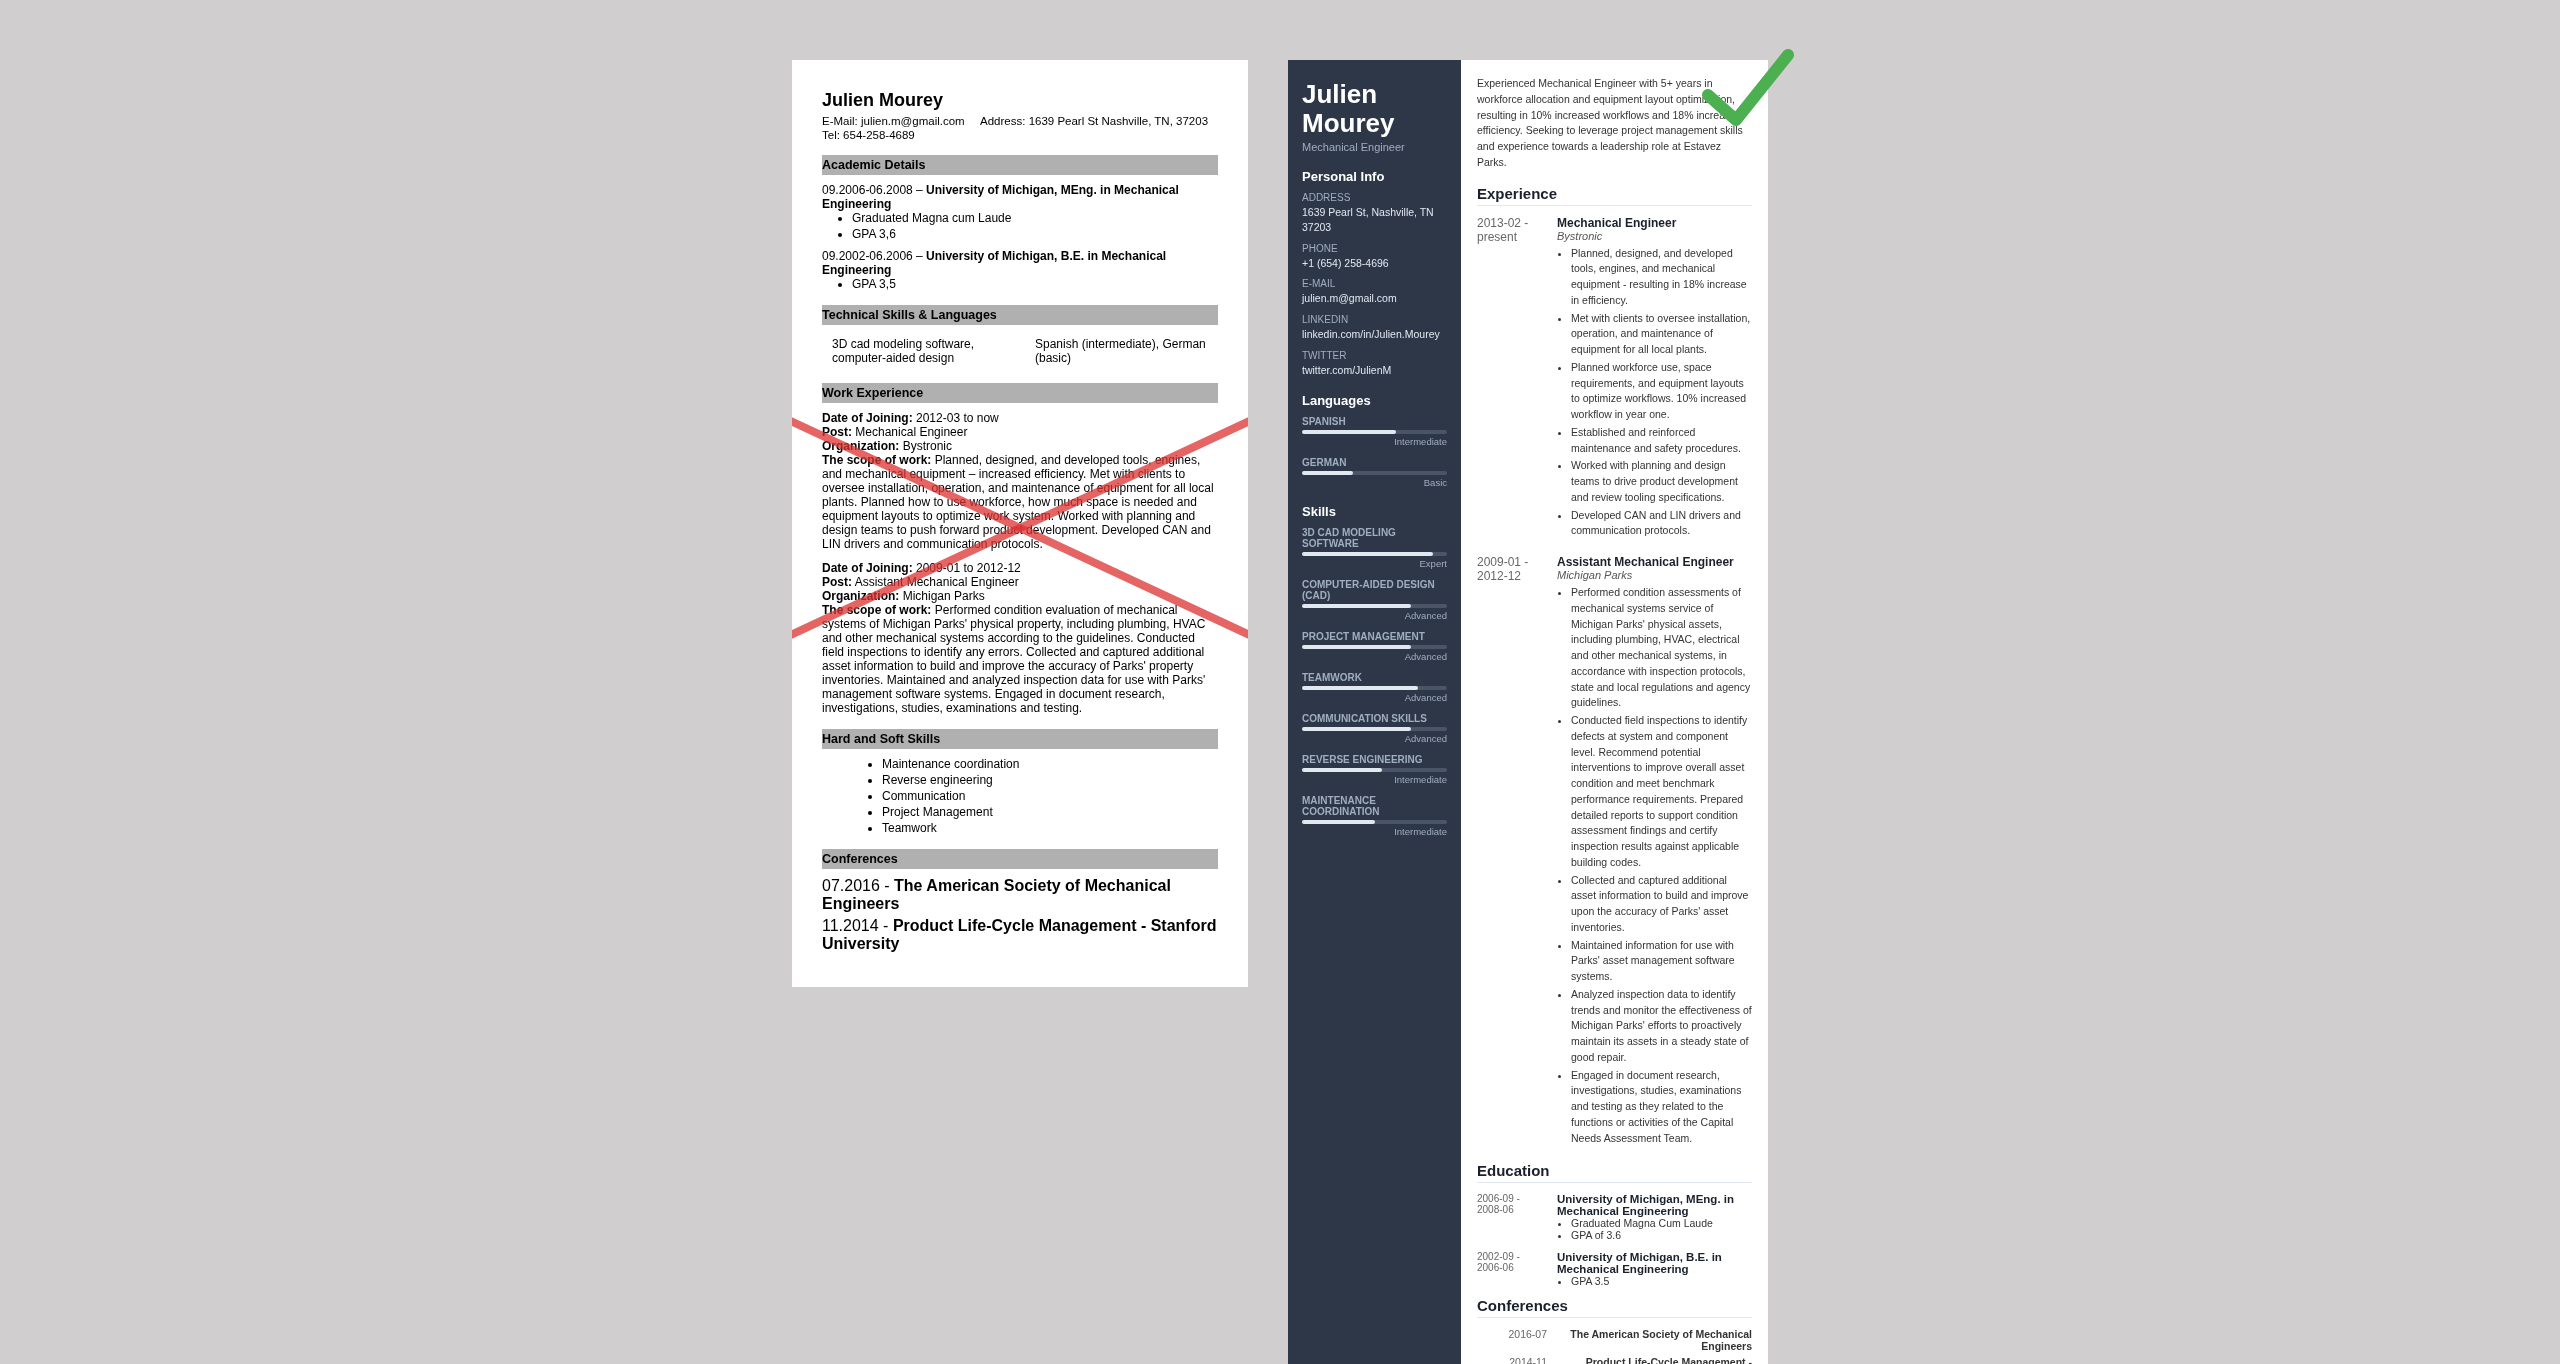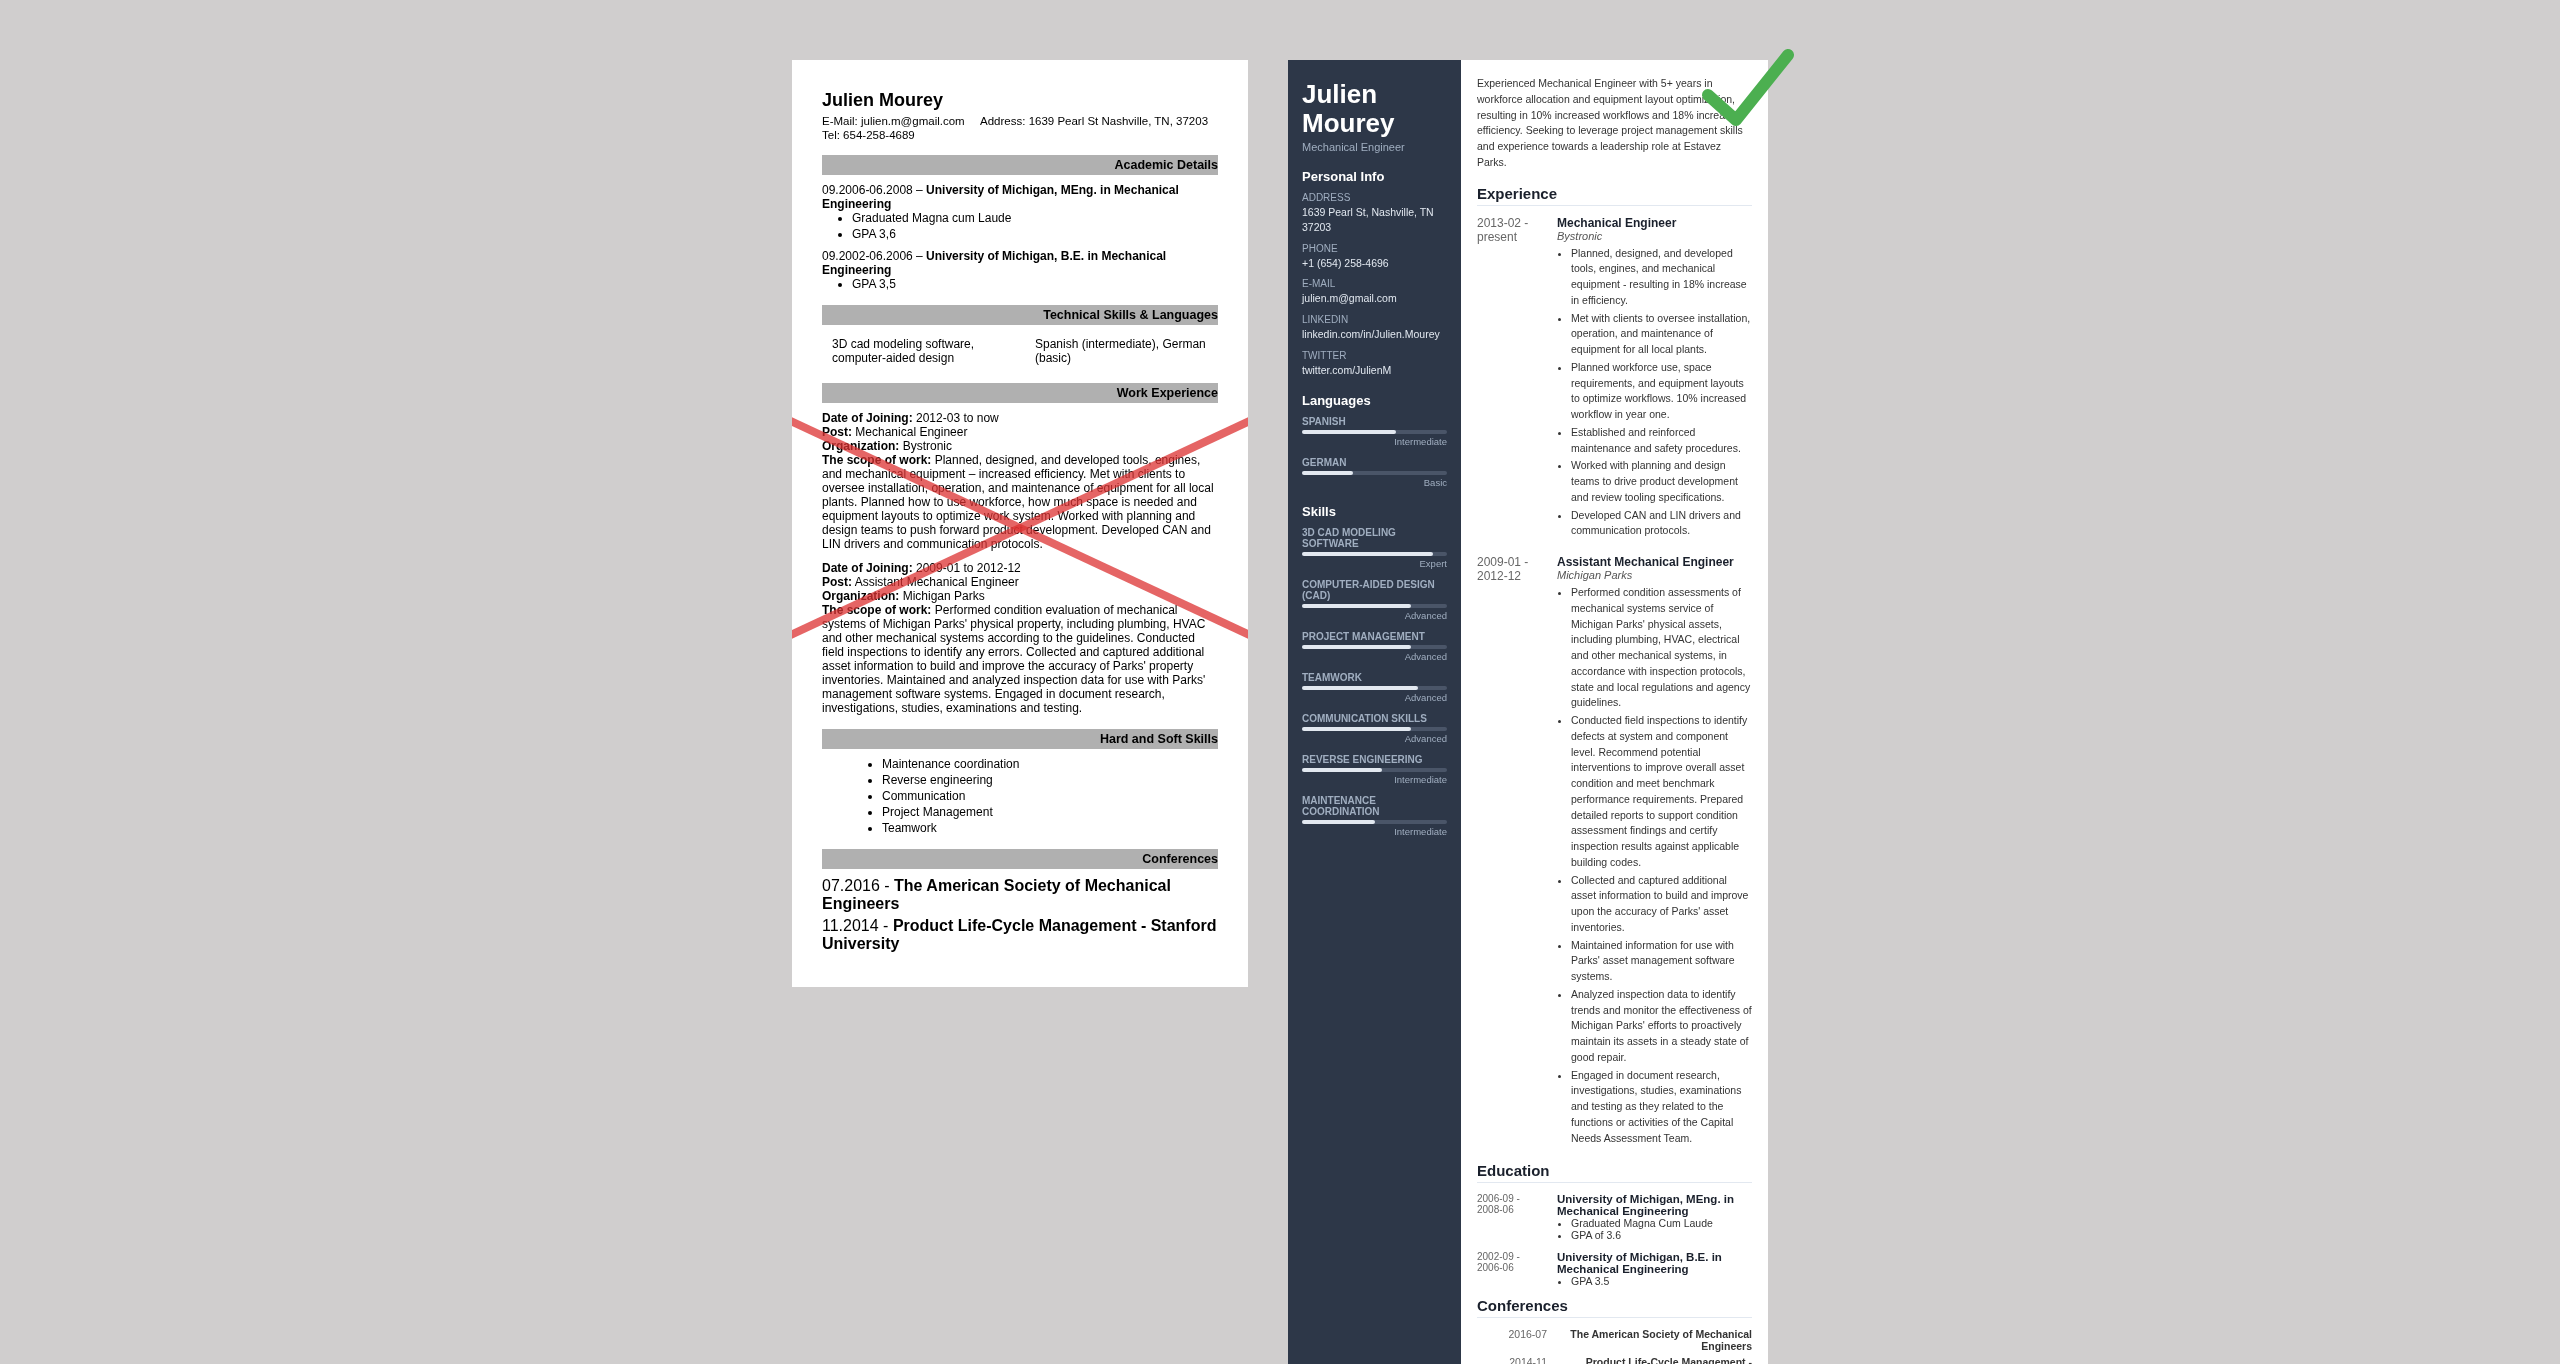--- a/index.html
+++ b/index.html
@@ -29,21 +29,21 @@
       font-weight: bold;
       margin-bottom: 4px;
     }
     .resume-left .contact-line {
       font-size: 11.5px;
       margin-bottom: 2px;
     }
 
     .resume-left .section-header {
       background: #b0b0b0;
-      text-align: right;
+      text-align: left;
       font-weight: bold;
       font-size: 12.5px;
       padding: 3px 0;
       margin: 14px 0 8px 0;
     }
 
     .resume-left .edu-entry {
       margin-bottom: 8px;
       font-size: 12px;
     }

